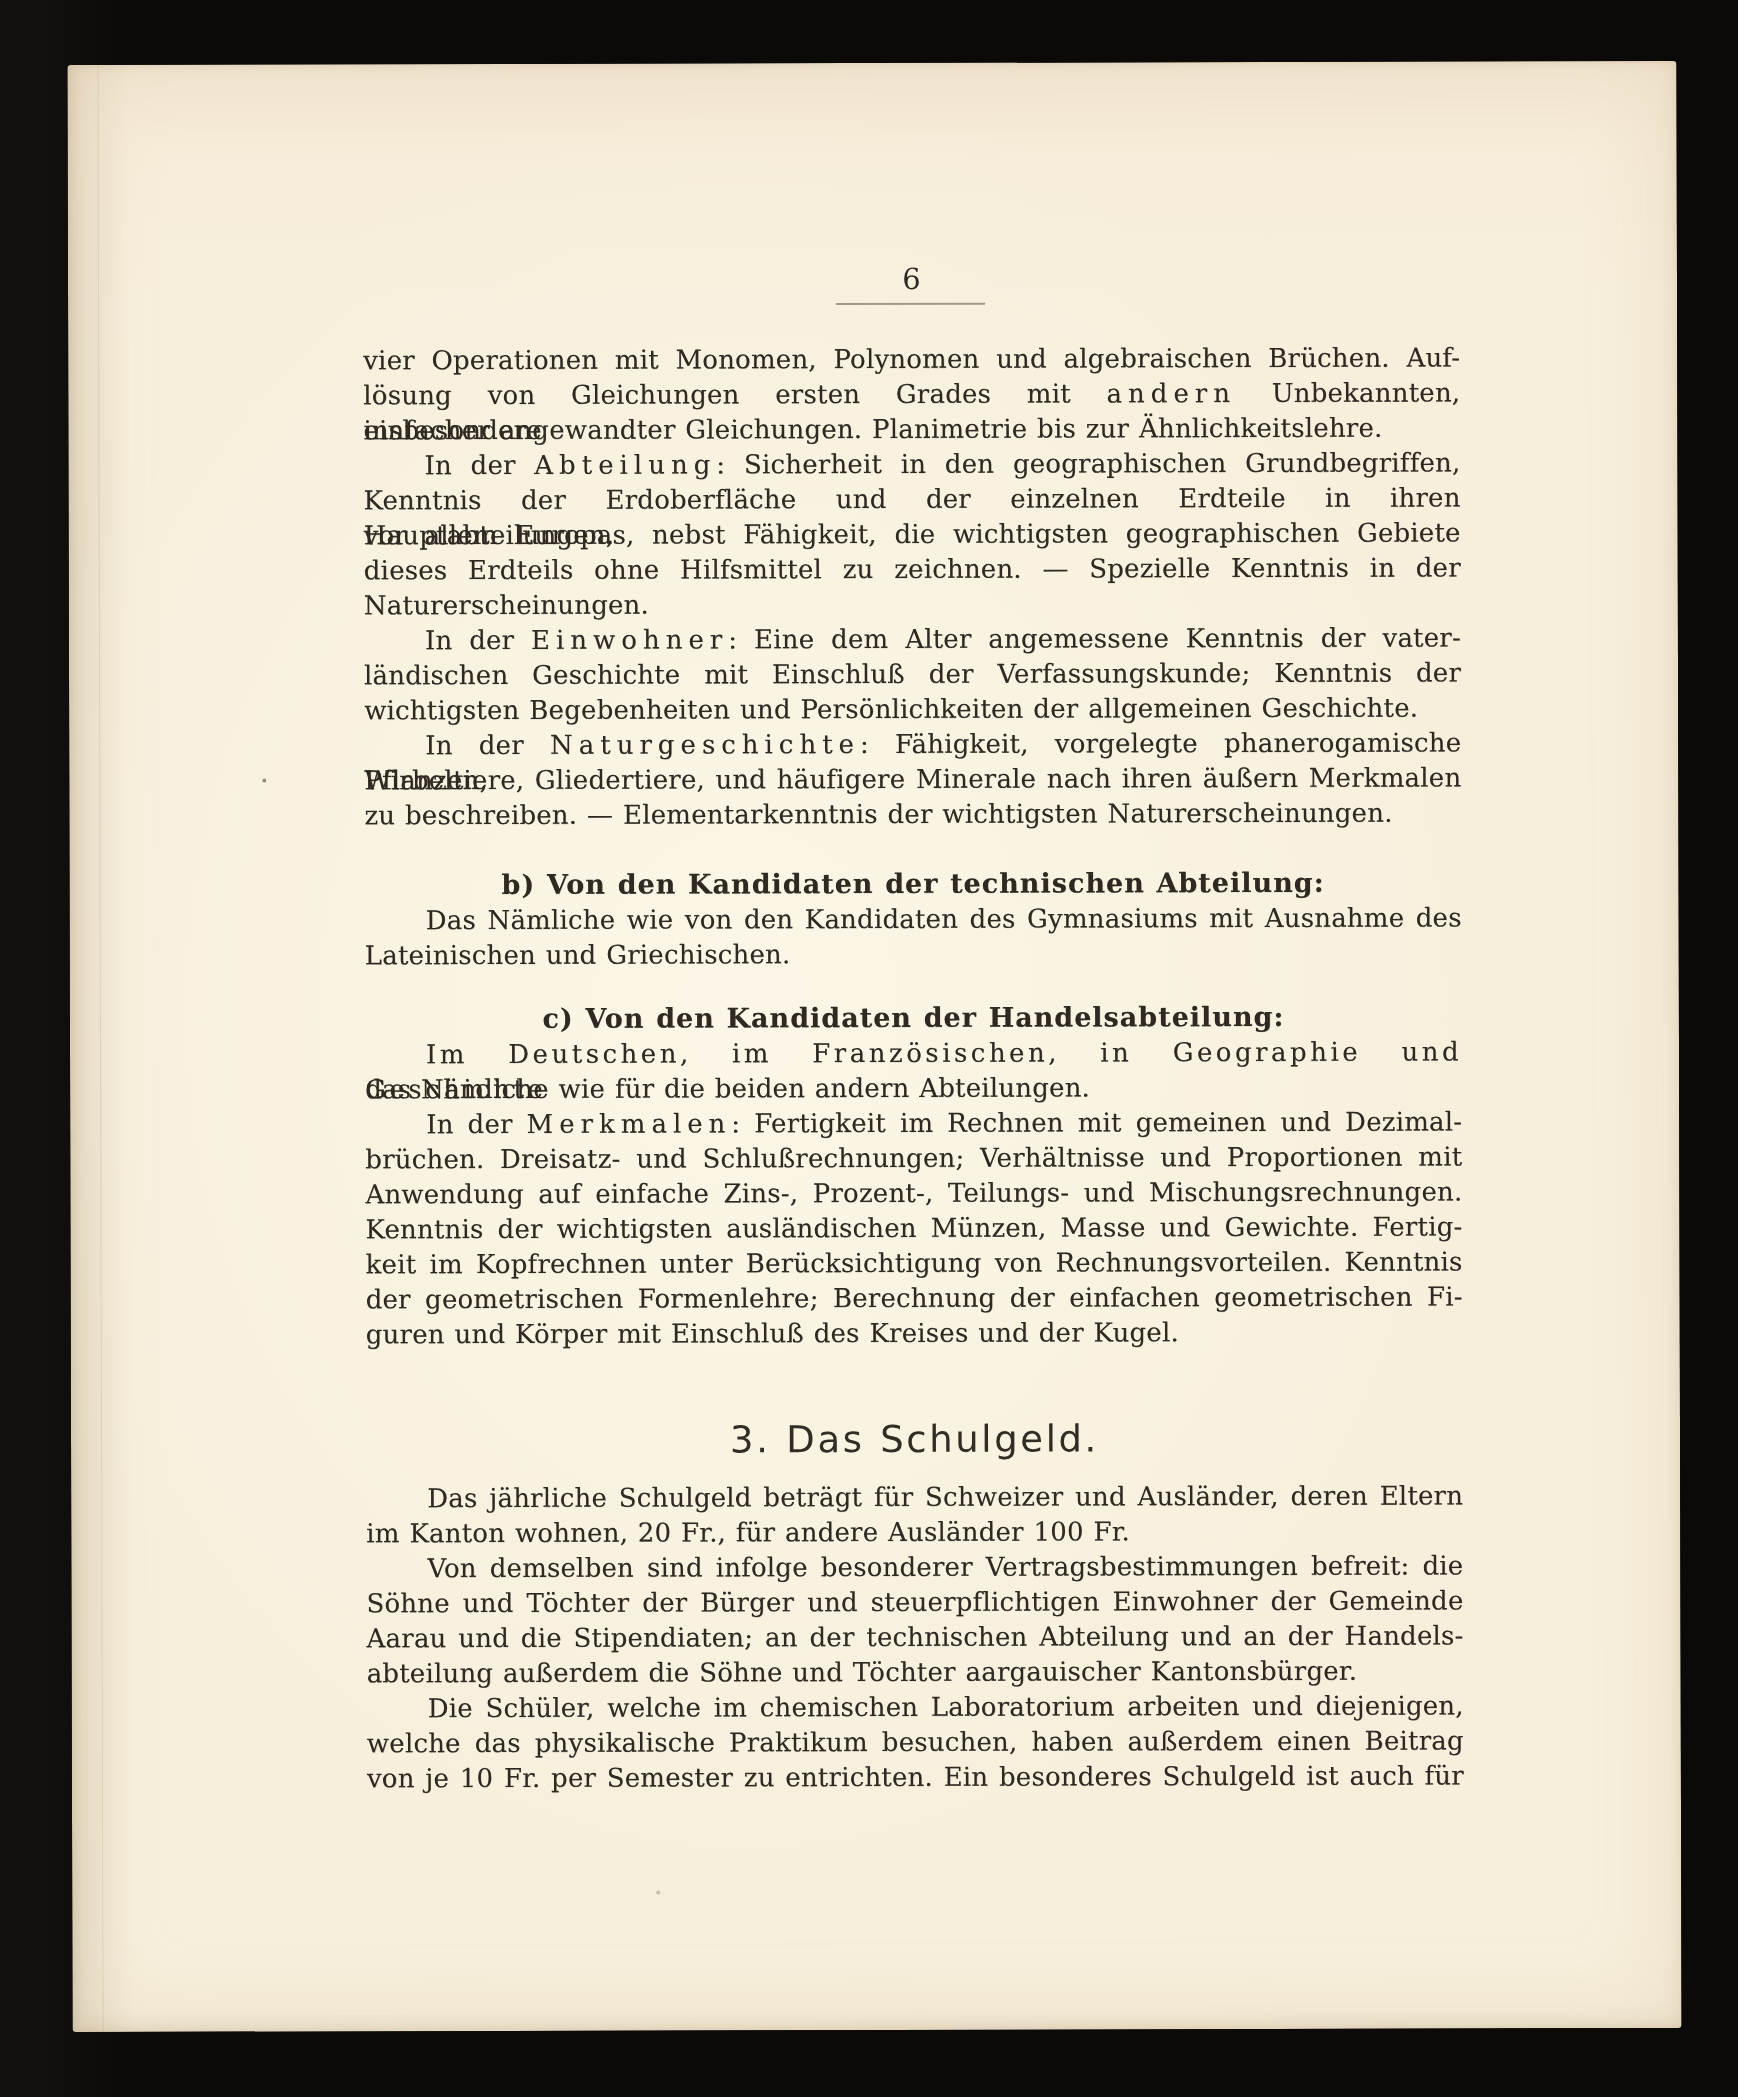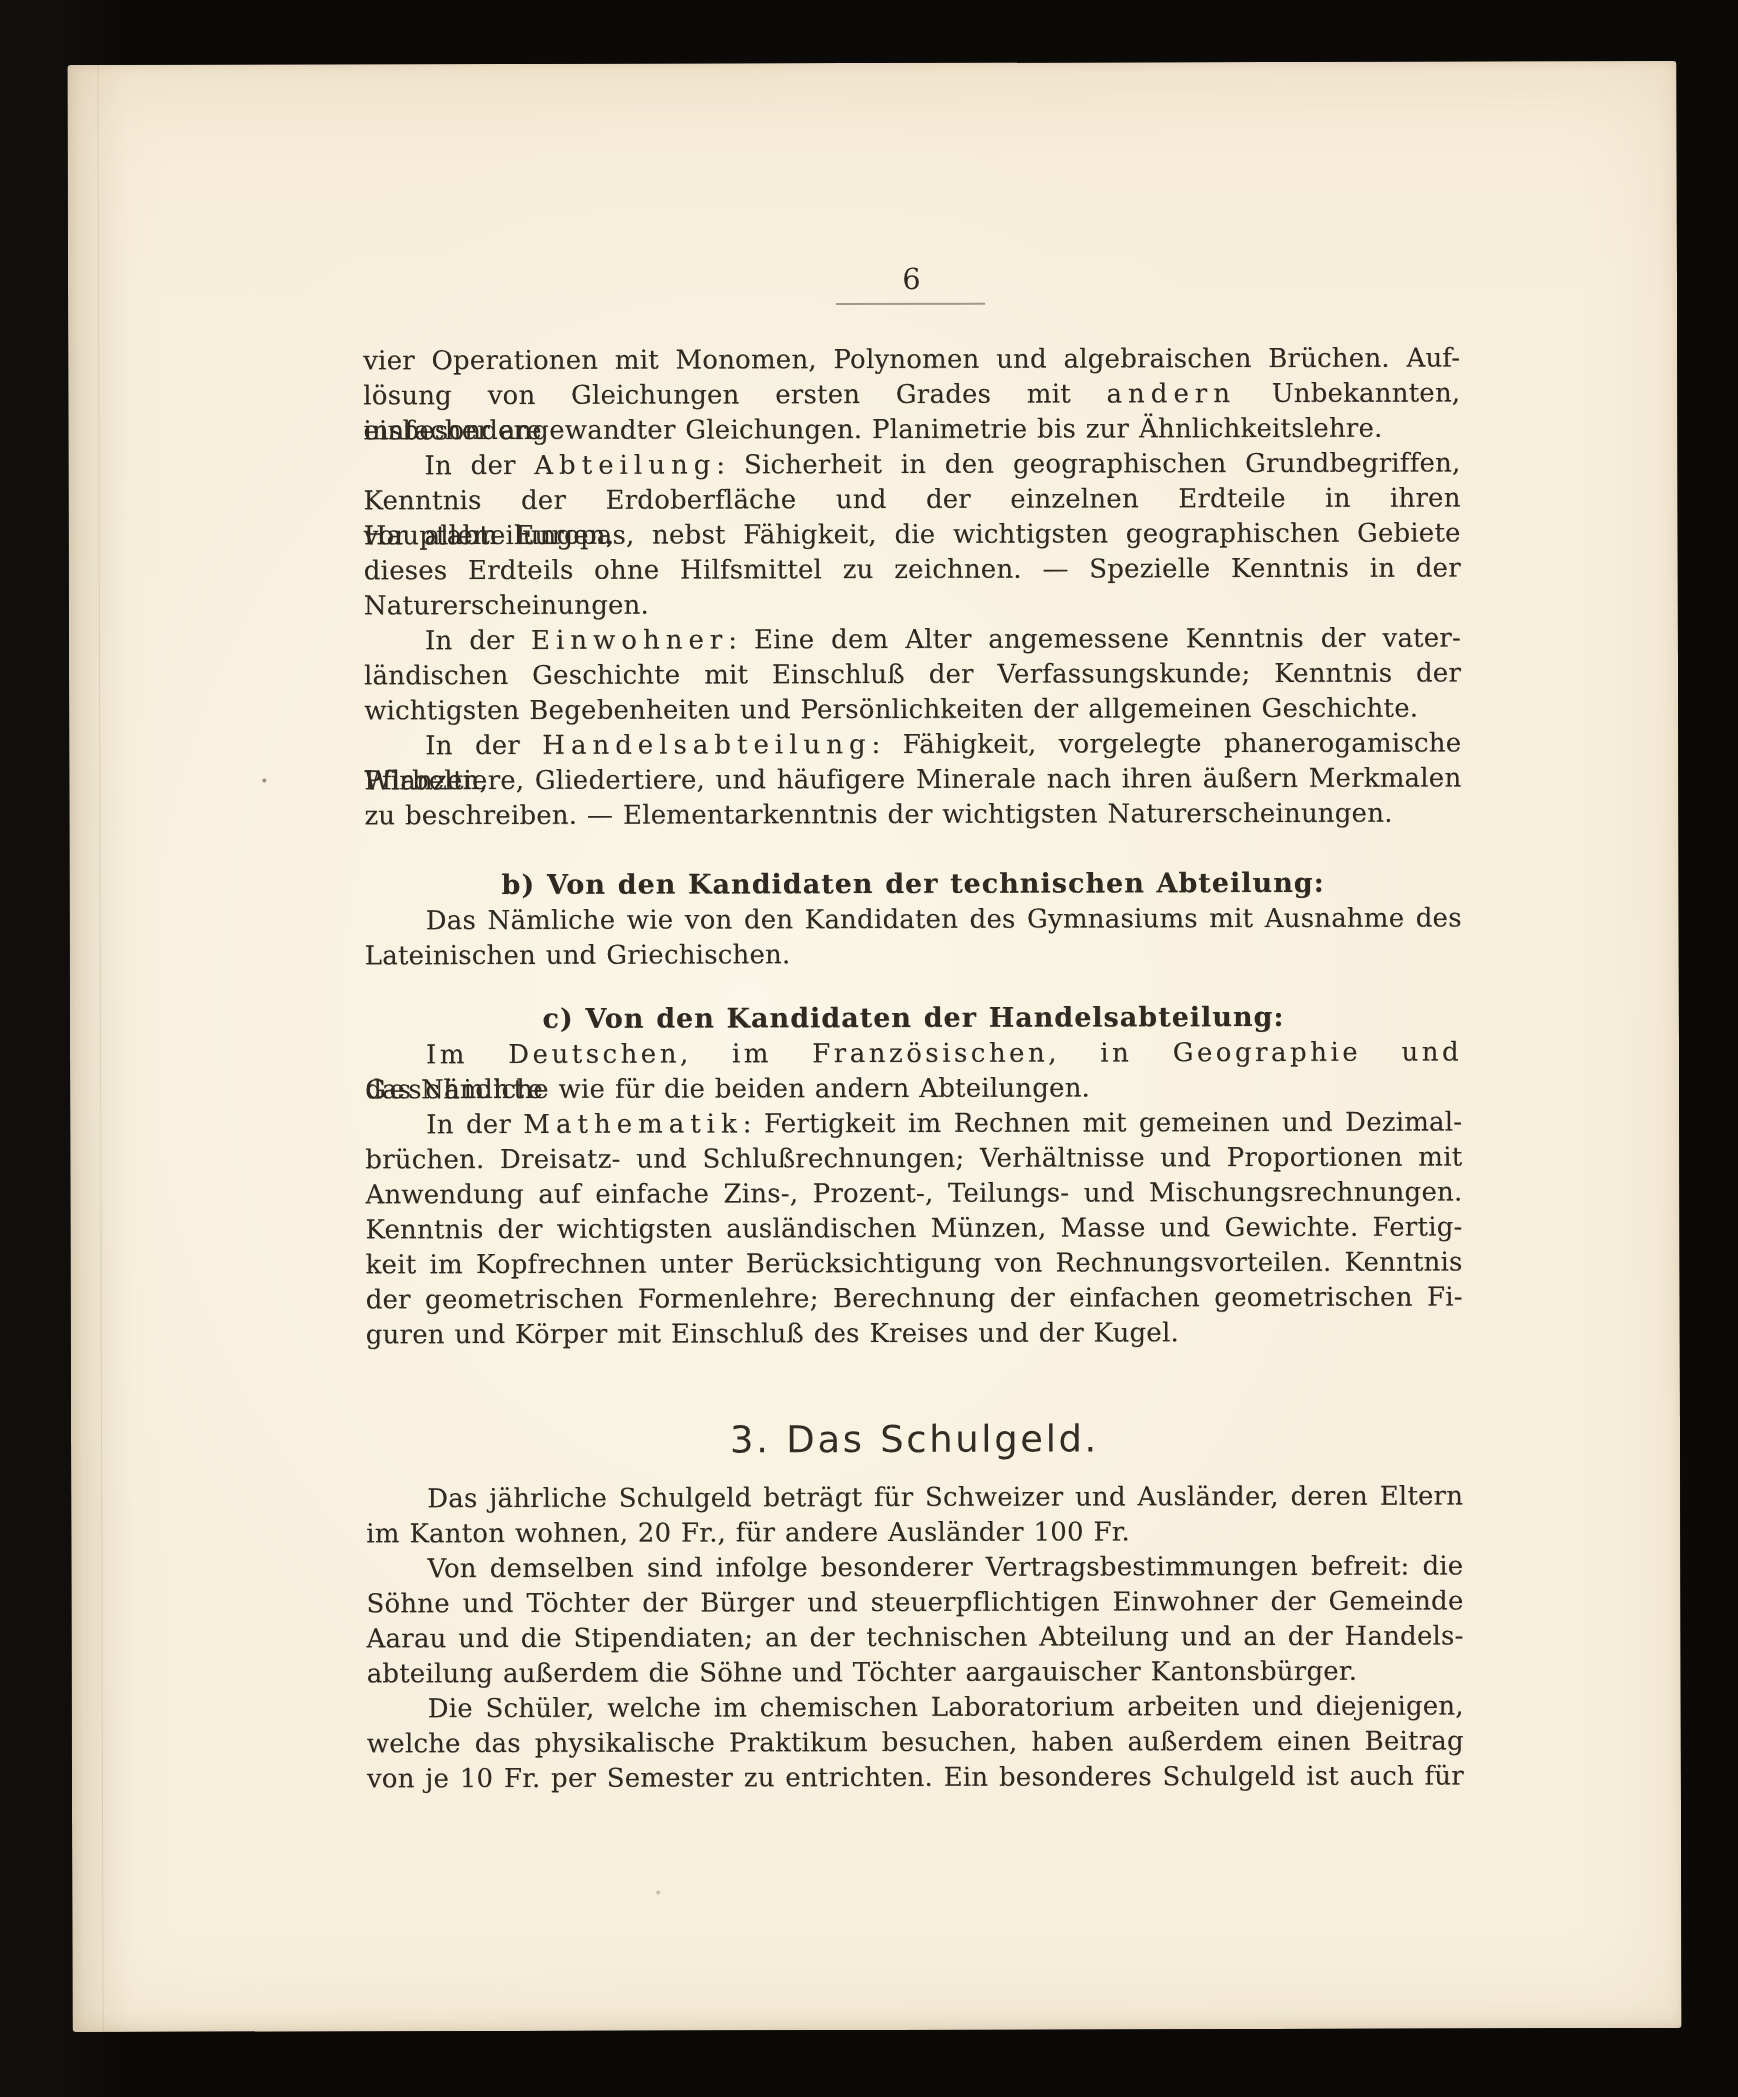--- a/index.html
+++ b/index.html
@@ -140,32 +140,32 @@
       <div class="bl just"><span>lösung von Gleichungen ersten Grades mit </span><span class="sp">andern</span><span> Unbekannten, insbesondere</span></div>
       <div class="bl leftal"><span>einfacher angewandter Gleichungen.  Planimetrie bis zur Ähnlichkeitslehre.</span></div>
       <div class="bl just ind"><span>In der </span><span class="sp">Abteilung</span><span>: Sicherheit in den geographischen Grundbegriffen,</span></div>
       <div class="bl just"><span>Kenntnis der Erdoberfläche und der einzelnen Erdteile in ihren Hauptabteilungen,</span></div>
       <div class="bl just"><span>vor allem Europas, nebst Fähigkeit, die wichtigsten geographischen Gebiete</span></div>
       <div class="bl just"><span>dieses Erdteils ohne Hilfsmittel zu zeichnen. — Spezielle Kenntnis in der</span></div>
       <div class="bl leftal"><span>Naturerscheinungen.</span></div>
       <div class="bl just ind"><span>In der </span><span class="sp">Einwohner</span><span>: Eine dem Alter angemessene Kenntnis der vater-</span></div>
       <div class="bl just"><span>ländischen Geschichte mit Einschluß der Verfassungskunde; Kenntnis der</span></div>
       <div class="bl leftal"><span>wichtigsten Begebenheiten und Persönlichkeiten der allgemeinen Geschichte.</span></div>
-      <div class="bl just ind"><span>In der </span><span class="sp">Handelsabteilung</span><span>: Fähigkeit, vorgelegte phanerogamische Pflanzen,</span></div>
+      <div class="bl just ind"><span>In der </span><span class="sp">Naturgeschichte</span><span>: Fähigkeit, vorgelegte phanerogamische Pflanzen,</span></div>
       <div class="bl just"><span>Wirbeltiere, Gliedertiere, und häufigere Minerale nach ihren äußern Merkmalen</span></div>
       <div class="bl leftal"><span>zu beschreiben. — Elementarkenntnis der wichtigsten Naturerscheinungen.</span></div>
       <div class="gap" style="height: 33px;"></div>
       <div class="headB">b) Von den Kandidaten der technischen Abteilung:</div>
       <div class="bl just ind"><span>Das Nämliche wie von den Kandidaten des Gymnasiums mit Ausnahme des</span></div>
       <div class="bl leftal"><span>Lateinischen und Griechischen.</span></div>
       <div class="gap" style="height: 27px;"></div>
       <div class="headB">c) Von den Kandidaten der Handelsabteilung:</div>
       <div class="bl just ind spline"><span>Im Deutschen, im Französischen, in Geographie und Geschichte</span></div>
       <div class="bl leftal"><span>das Nämliche wie für die beiden andern Abteilungen.</span></div>
-      <div class="bl just ind"><span>In der </span><span class="sp">Mathematik</span><span>: Fertigkeit im Rechnen mit gemeinen und Dezimal-</span></div>
+      <div class="bl just ind"><span>In der </span><span class="sp">Merkmalen</span><span>: Fertigkeit im Rechnen mit gemeinen und Dezimal-</span></div>
       <div class="bl just"><span>brüchen.  Dreisatz- und Schlußrechnungen; Verhältnisse und Proportionen mit</span></div>
       <div class="bl just"><span>Anwendung auf einfache Zins-, Prozent-, Teilungs- und Mischungsrechnungen.</span></div>
       <div class="bl just"><span>Kenntnis der wichtigsten ausländischen Münzen, Masse und Gewichte.  Fertig-</span></div>
       <div class="bl just"><span>keit im Kopfrechnen unter Berücksichtigung von Rechnungsvorteilen.  Kenntnis</span></div>
       <div class="bl just"><span>der geometrischen Formenlehre;  Berechnung der einfachen geometrischen Fi-</span></div>
       <div class="bl leftal"><span>guren und Körper mit Einschluß des Kreises und der Kugel.</span></div>
       <div class="gap" style="height: 64px;"></div>
       <div class="headSans">3. Das Schulgeld.</div>
       <div class="gap" style="height: 15.6px;"></div>
       <div class="bl just ind"><span>Das jährliche Schulgeld beträgt für Schweizer und Ausländer, deren Eltern</span></div>

